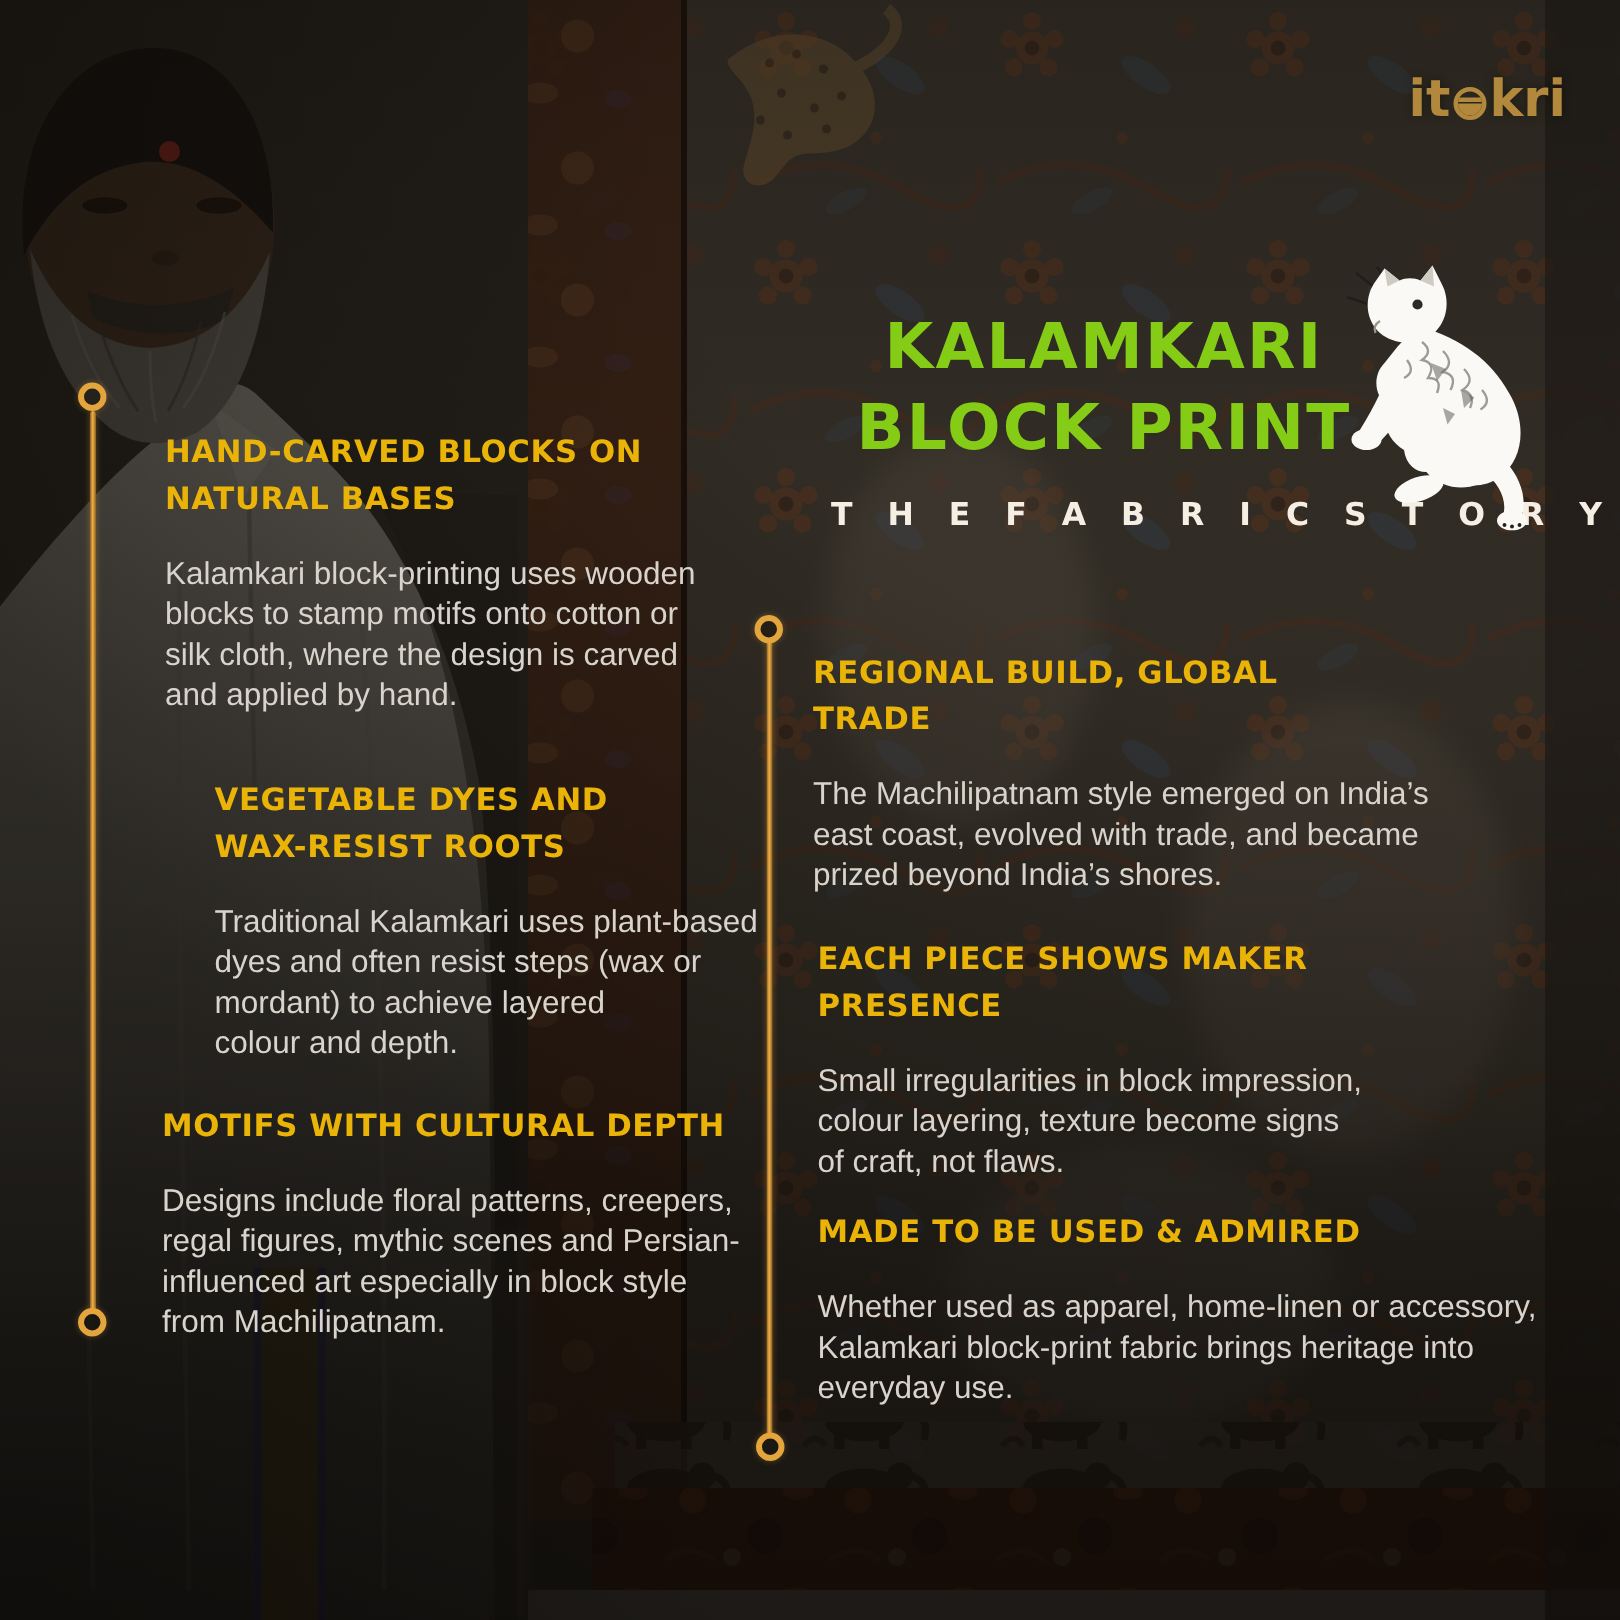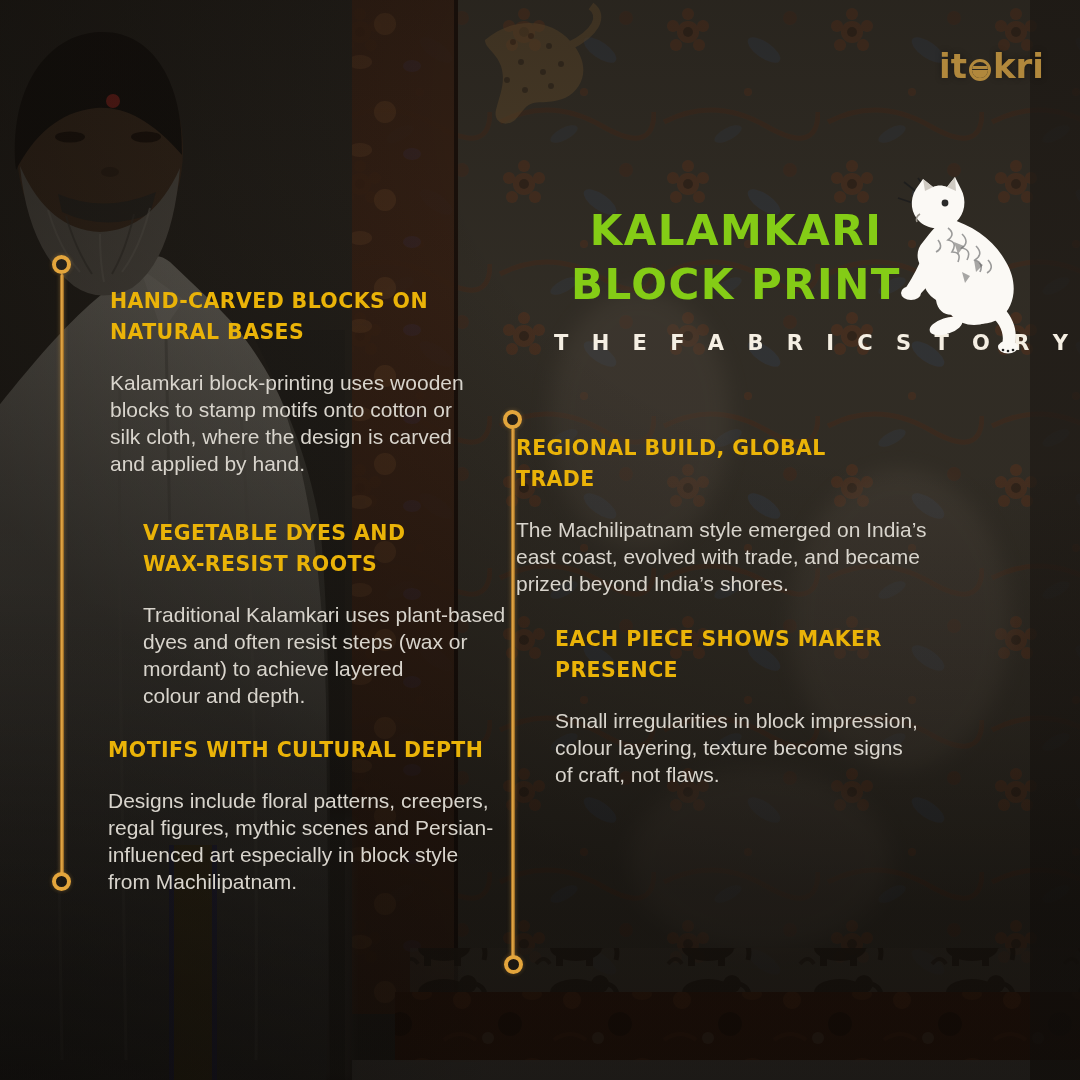--- a/index.html
+++ b/index.html
@@ -73,22 +73,22 @@
     font-family:"DejaVu Sans",sans-serif;
   }
   .sec-body{
     margin:21px 0 0;font-size:21px;line-height:27px;font-weight:normal;
     color:#D8D4CC;white-space:pre-line;
     font-family:"Liberation Sans",sans-serif;
   }
   .sec-l1{left:110px;top:286px;width:430px;}
   .sec-l2{left:108px;top:518px;width:430px;margin-left:35px;}
   .sec-l3{left:108px;top:735px;width:430px;}
-  .sec-r1{left:516px;top:433px;width:470px;}
-  .sec-r2{left:545px;top:624px;width:470px;margin-left:10px;}
+  .sec-r1{left:542px;top:433px;width:470px;}
+  .sec-r2{left:545px;top:624px;width:470px;}
   .sec-r3{left:545px;top:806px;width:500px;}
 </style>
 </head>
 <body>
 
 <div class="canvas">
 
   <svg class="bg" viewBox="0 0 1080 1080" preserveAspectRatio="none" aria-hidden="true">
     <defs>
       <linearGradient id="shirtGrad" x1="0" y1="0" x2="0" y2="1">
@@ -326,14 +326,20 @@
 east coast, evolved with trade, and became
 prized beyond India’s shores.</p>
   </section>
   <section class="sec sec-r2">
     <h2 class="sec-heading">EACH PIECE SHOWS MAKER
 PRESENCE</h2>
     <p class="sec-body">Small irregularities in block impression,
 colour layering, texture become signs
 of craft, not flaws.</p>
   </section>
+  <section class="sec sec-r3">
+    <h2 class="sec-heading">MADE TO BE USED &amp; ADMIRED</h2>
+    <p class="sec-body">Whether used as apparel, home-linen or accessory,
+Kalamkari block-print fabric brings heritage into
+everyday use.</p>
+  </section>
 
 </div>
 
 </body></html>

